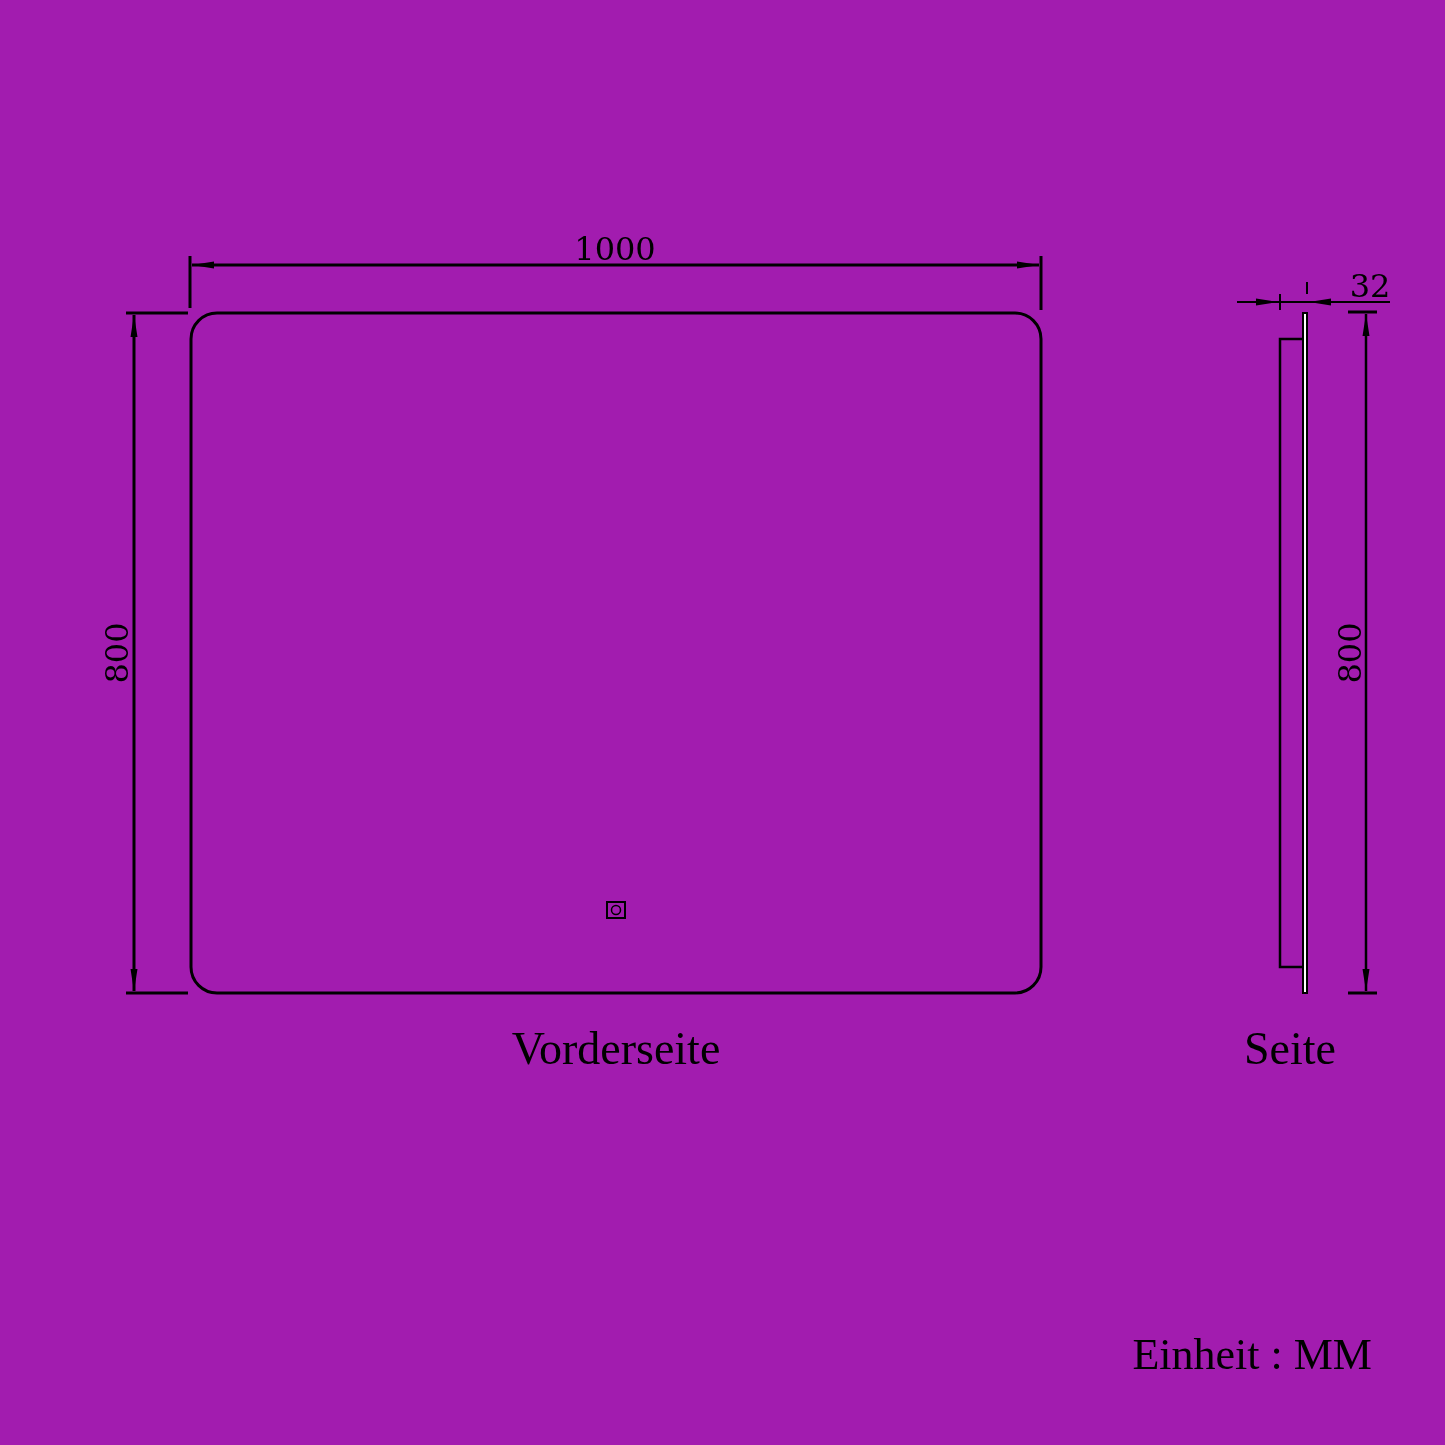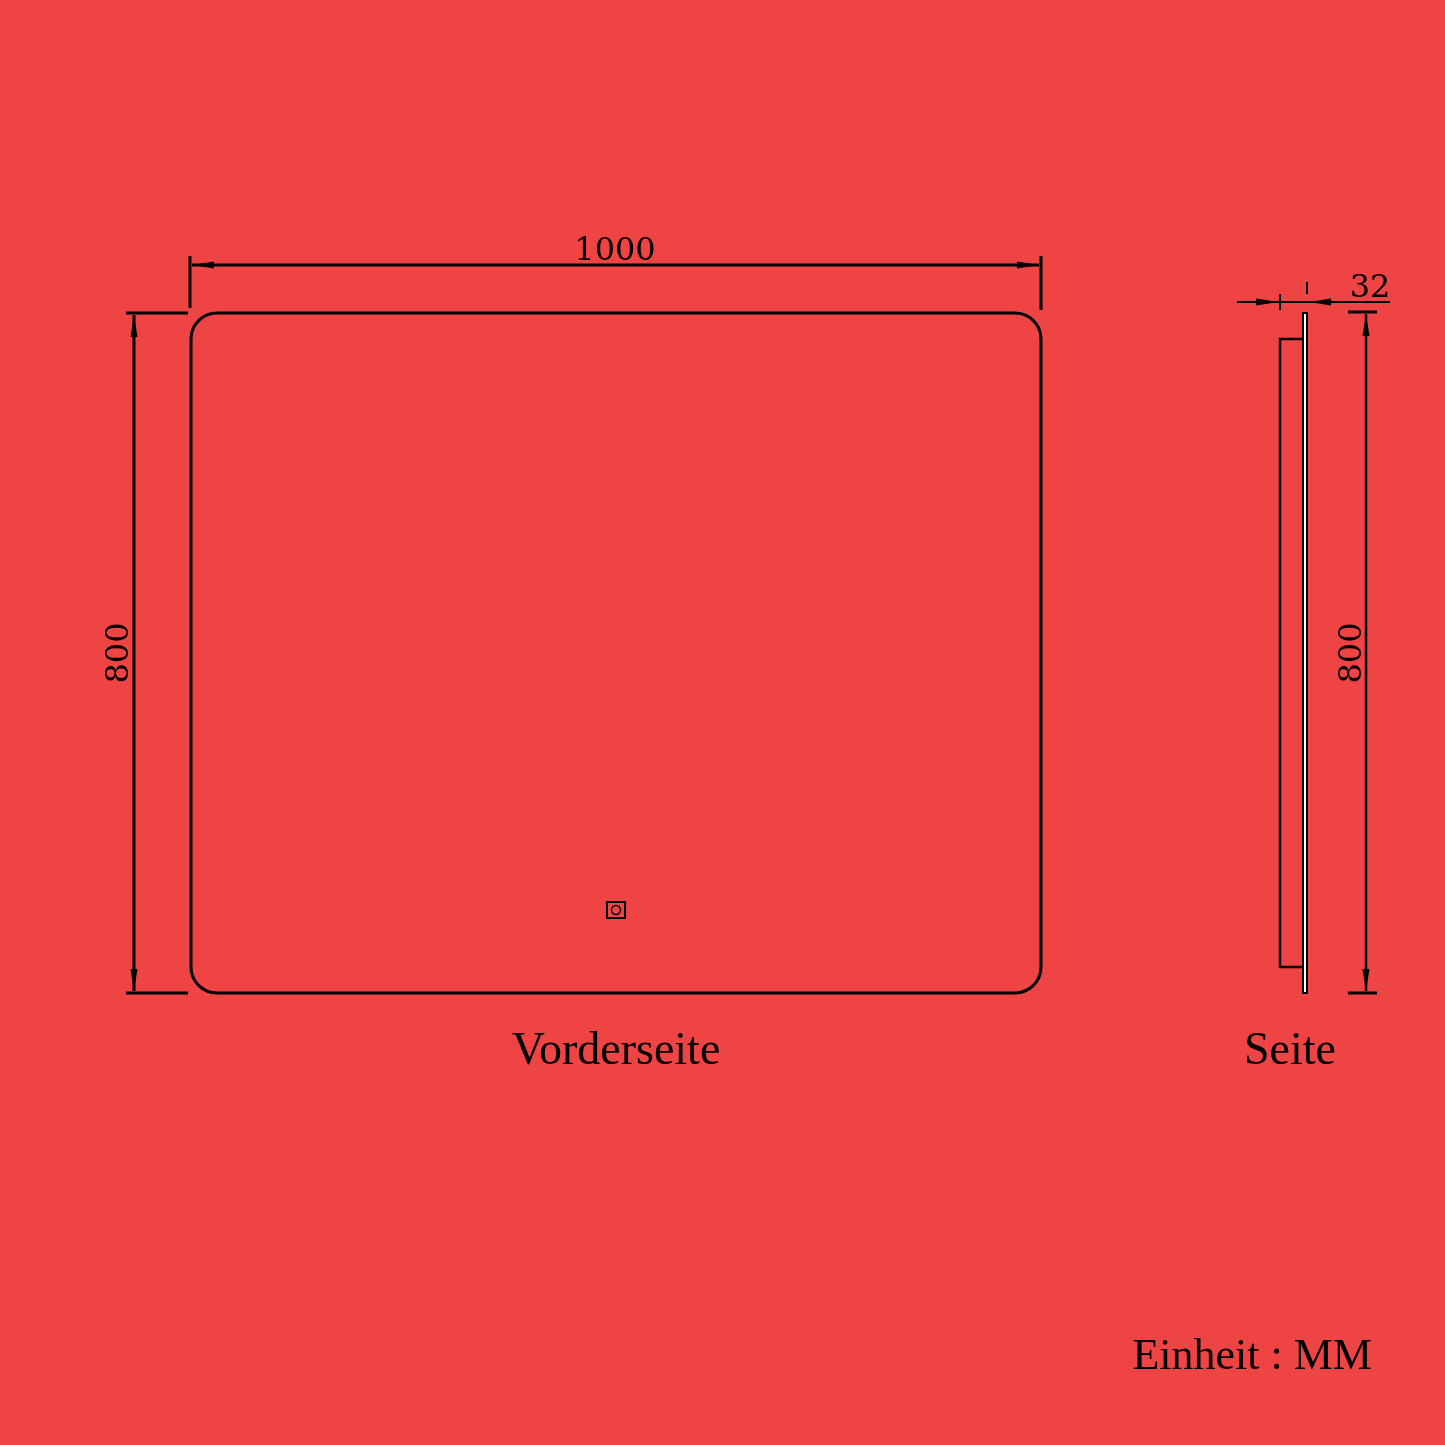--- a/index.html
+++ b/index.html
@@ -1,16 +1,16 @@
 <!DOCTYPE html>
 <html><head>
   <meta charset="utf-8">
   <style>
     html, body { margin: 0; padding: 0; background: #ffffff; }
-    #canvas { position: relative; width: 1445px; height: 1445px; background: #ef4444; overflow: hidden; }
+    #canvas { position: relative; width: 1445px; height: 1445px; background: #a21caf; overflow: hidden; }
     svg { position: absolute; left: 0; top: 0; }
     .dimtext { font-family: "DejaVu Serif", "Liberation Serif", serif; font-size: 32px; fill: #000; }
     .label { font-family: "Liberation Serif", "DejaVu Serif", serif; font-size: 46px; fill: #000; }
     .unit { font-family: "Liberation Serif", "DejaVu Serif", serif; font-size: 44px; fill: #000; }
   </style>
 </head>
 <body>
 
 <div id="canvas">
   <svg width="1445" height="1445" viewBox="0 0 1445 1445" xmlns="http://www.w3.org/2000/svg">

